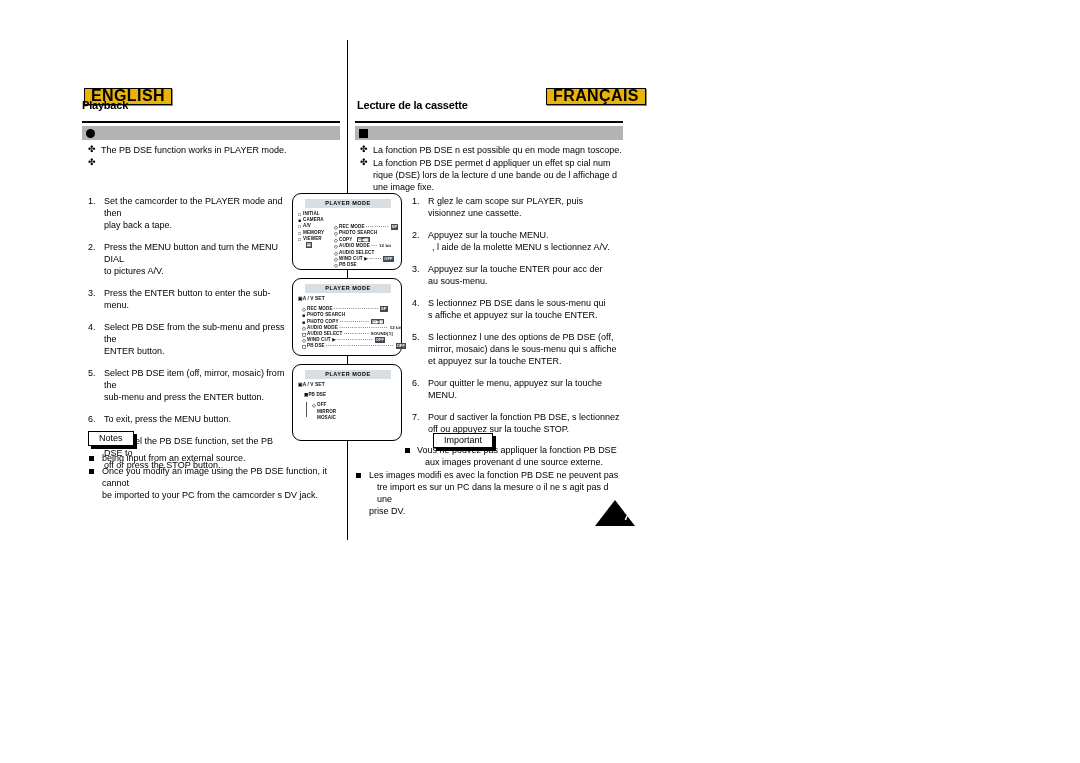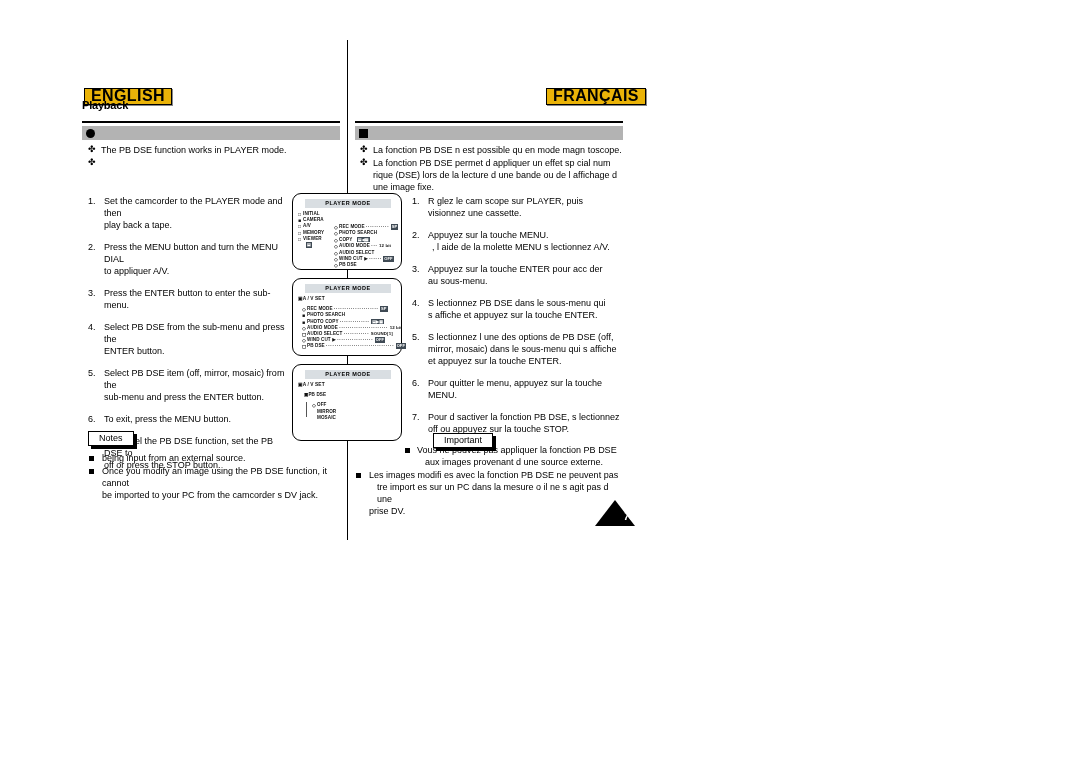--- a/index.html
+++ b/index.html
@@ -344,21 +344,21 @@
 
   <div class="steps steps-en">
     <div class="step">
       <span class="num">1.</span>
       <span class="ln">Set the camcorder to the PLAYER mode and then</span>
       <span class="ln">play back a tape.</span>
     </div>
     <div class="step">
       <span class="num">2.</span>
       <span class="ln">Press the MENU button and turn the MENU DIAL</span>
-      <span class="ln">to appliquer A/V.</span>
+      <span class="ln">to pictures A/V.</span>
     </div>
     <div class="step">
       <span class="num">3.</span>
       <span class="ln">Press the ENTER button to enter the sub-menu.</span>
     </div>
     <div class="step">
       <span class="num">4.</span>
       <span class="ln">Select PB DSE from the sub-menu and press the</span>
       <span class="ln">ENTER button.</span>
     </div>
@@ -385,20 +385,21 @@
       <span class="ln">being input from an external source.</span>
     </div>
     <div class="li">
       <span class="sq"></span>
       <span class="ln">Once you modify an image using the PB DSE function, it cannot</span>
       <span class="ln">be imported to your PC from the camcorder s DV jack.</span>
     </div>
   </div>
 
   <div class="lang-tag lang-fr">FRANÇAIS</div>
+  <div class="head head-fr">Lecture de la cassette</div>
   <div class="head-rule head-rule-fr"></div>
 
   <div class="topic-bar topic-bar-fr">
     <span class="bullet-sq"></span>
     <span class="topic-label"></span>
   </div>
 
   <div class="intro intro-fr">
     <div class="li">
       <span class="mark">✤</span>

